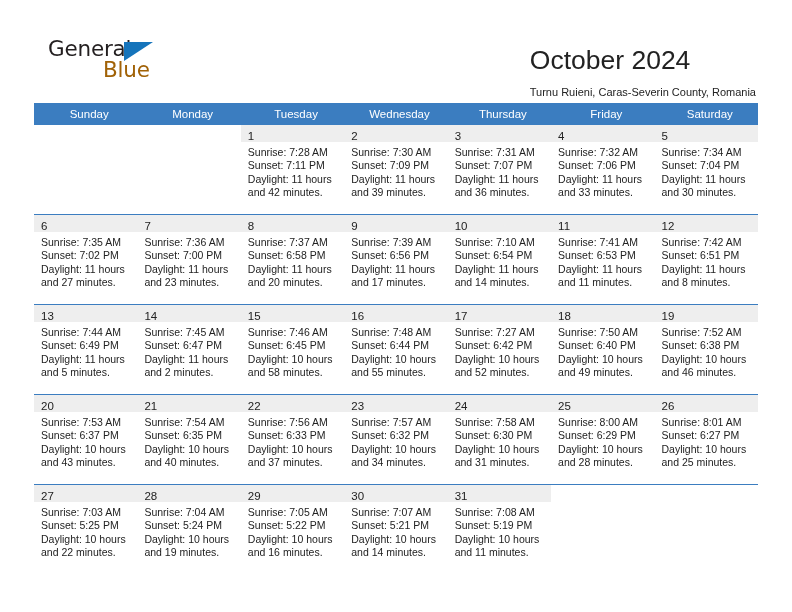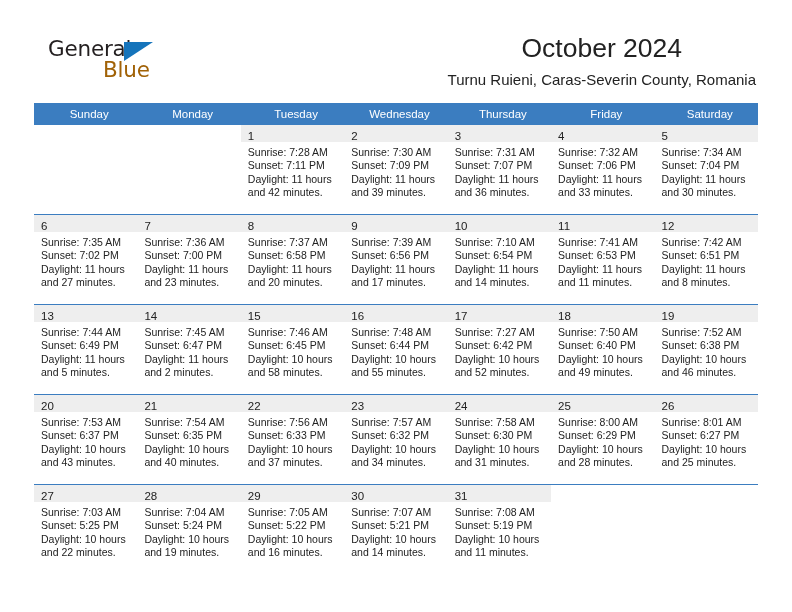--- a/index.html
+++ b/index.html
@@ -60,31 +60,31 @@
     left: 55px;
     top: 21px;
     font-size: 21.5px;
     letter-spacing: -0.2px;
     color: #a16207;
     font-family: "DejaVu Sans", sans-serif;
   }
   .title-block {
     position: absolute;
     right: 36px;
-    top: 32px;
-    text-align: center;
+    top: 44px;
+    text-align: left;
   }
   .month-title {
     font-size: 26.5px;
     color: #222222;
     line-height: 32px;
     white-space: nowrap;
   }
   .location-title {
-    font-size: 15px;
+    font-size: 11px;
     color: #222222;
     line-height: 20px;
     margin-top: 6px;
     white-space: nowrap;
   }
 
   
   .calendar {
     position: absolute;
     left: 34px;

